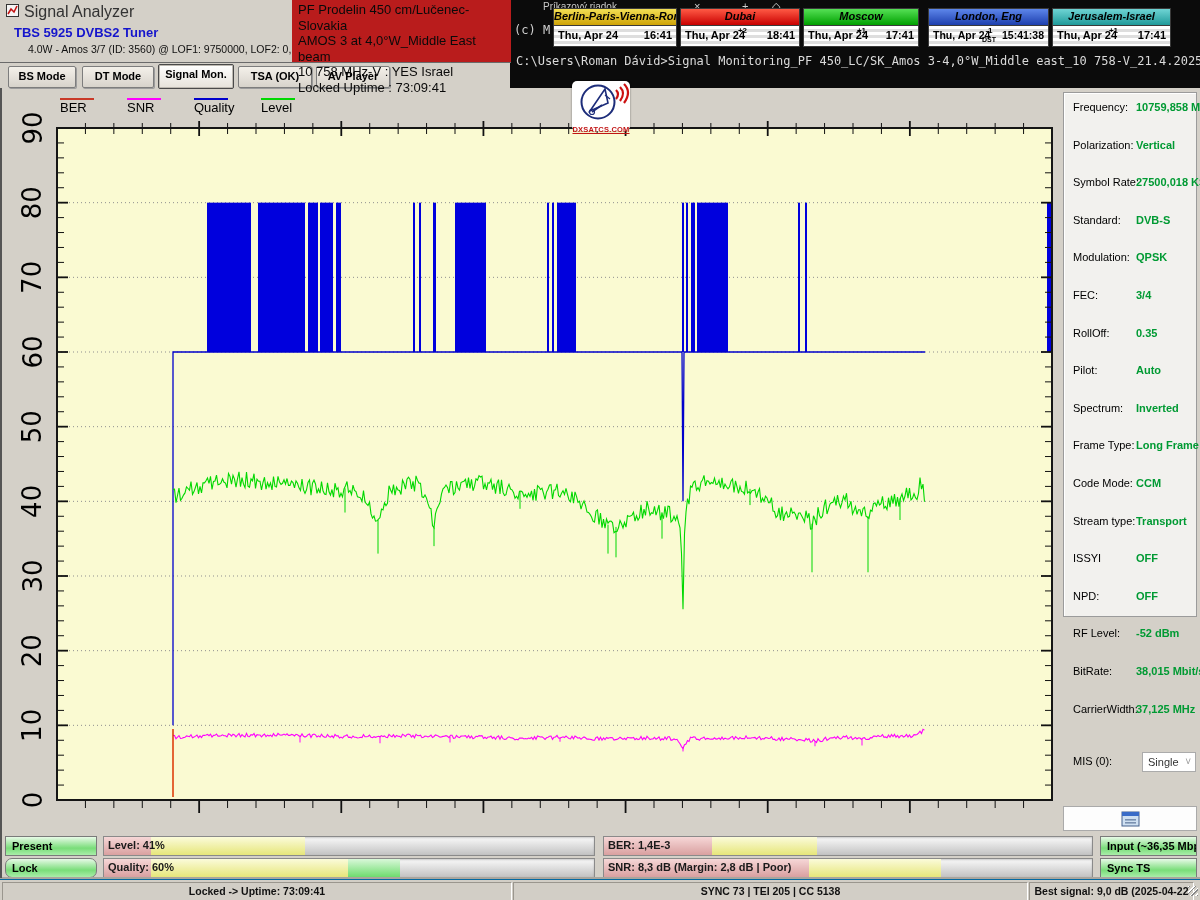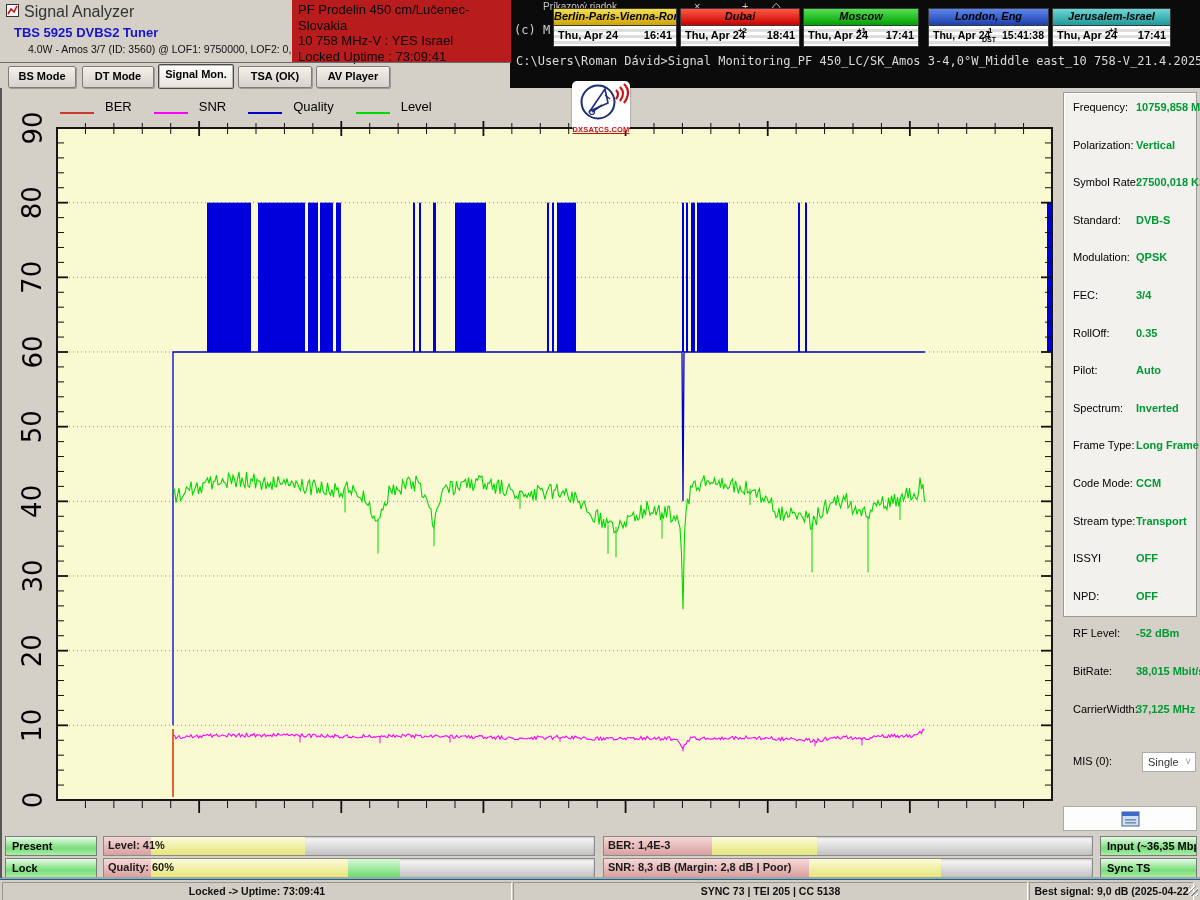--- a/index.html
+++ b/index.html
@@ -42,21 +42,21 @@
   .clock-off{position:absolute;right:52px;top:0;font-size:8px;line-height:9px;text-align:center;}
   .clock-off i{display:block;font-style:normal;font-size:7px;}
   .clock-time{position:absolute;right:4px;top:3px;}
   
   .logo{position:absolute;left:572px;top:81px;width:58px;height:50px;background:#fff;z-index:6;
         border-radius:5px;box-shadow:0 0 2px rgba(0,0,0,.5);text-align:center;}
   .logo-text{font-size:7.5px;font-weight:bold;color:#c11414;letter-spacing:.2px;line-height:8px;text-decoration:underline;}
   
   #chart{position:absolute;left:8px;top:92px;z-index:1;}
   .legend{position:absolute;left:60px;top:95px;height:22px;display:flex;align-items:center;z-index:2;}
-  .leg-item{display:flex;align-items:flex-end;margin-right:22px;}
+  .leg-item{display:flex;align-items:flex-start;margin-right:22px;flex-direction:column;}
   .leg-line{width:34px;height:0;border-top:2px solid #000;margin-right:11px;}
   .leg-label{font-size:13px;color:#000;}
   
   .panel{position:absolute;left:1063px;top:92px;width:134px;height:525px;background:#f2f1ee;
          border:1px solid #9b9b9b;box-sizing:border-box;box-shadow:inset 1px 1px 0 #ffffff;}
   .prow{position:absolute;left:0;width:100%;height:16px;}
   .plabel{position:absolute;left:9px;top:0;font-size:11px;color:#000;}
   .pval{position:absolute;left:72px;top:0;font-size:11px;font-weight:bold;color:#009a33;white-space:nowrap;}
   .mis-select{position:absolute;left:70px;top:-3px;width:54px;height:20px;background:#fff;
          border:1px solid #ababab;box-sizing:border-box;font-size:11px;color:#333;
@@ -98,20 +98,21 @@
           <path d="M2 10 L5 5 L8 8 L11 2" stroke="#c41212" stroke-width="1.6" fill="none"></path>
         </svg>
     </span>
     <span class="title-text">Signal Analyzer</span>
   </div>
   <div class="tuner-name">TBS 5925 DVBS2 Tuner</div>
   <div class="tuner-details">4.0W - Amos 3/7 (ID: 3560) @ LOF1: 9750000, LOF2: 0, LOFSW: 0</div>
 
   <div class="note">
     <div>PF Prodelin 450 cm/Lučenec-Slovakia</div>
+    <div>AMOS 3 at 4,0°W_Middle East beam</div>
     <div>10 758 MHz-V : YES Israel</div>
     <div>Locked Uptime : 73:09:41</div>
   </div>
   <div class="tabstrip-line"></div>
 
   <div class="tabs" id="tabs">
       <div class="tab" style="left: 8px; width: 66px;">BS Mode</div>
       <div class="tab" style="left: 82px; width: 70px;">DT Mode</div>
       <div class="tab active" style="left: 158px; width: 74px;">Signal Mon.</div>
       <div class="tab" style="left: 238px; width: 72px;">TSA (OK)</div>
@@ -519,21 +520,21 @@
         <div class="seg pink" style="left: 0%; width: 9.5%;"></div>
         <div class="seg yellow" style="left: 9.5%; width: 31.5%;"></div>
         <div class="meter-label">Level: 41%</div>
       </div>
       <div class="meter" style="left: 603px; top: 836px; width: 490px;">
         <div class="seg pink" style="left: 0%; width: 22.2%;"></div>
         <div class="seg yellow" style="left: 22.2%; width: 21.5%;"></div>
         <div class="meter-label">BER: 1,4E-3</div>
       </div>
       <div class="ind" style="left: 1100px; top: 836px; width: 97px;">Input (~36,35 Mbps)</div>
-      <div class="ind" style="left: 5px; top: 858px; width: 92px;">Lock</div>
+      <div class="ind" style="left: 5px; top: 858px; width: 92px; border-radius: 7px;">Lock</div>
       <div class="meter" style="left: 103px; top: 858px; width: 492px;">
         <div class="seg pink" style="left: 0%; width: 9.5%;"></div>
         <div class="seg yellow" style="left: 9.5%; width: 40.2%;"></div>
         <div class="seg green" style="left: 49.7%; width: 10.7%;"></div>
         <div class="meter-label">Quality: 60%</div>
       </div>
       <div class="meter" style="left: 603px; top: 858px; width: 490px;">
         <div class="seg pink" style="left: 0%; width: 42%;"></div>
         <div class="seg yellow" style="left: 42%; width: 27%;"></div>
         <div class="meter-label">SNR: 8,3 dB (Margin: 2,8 dB | Poor)</div>

